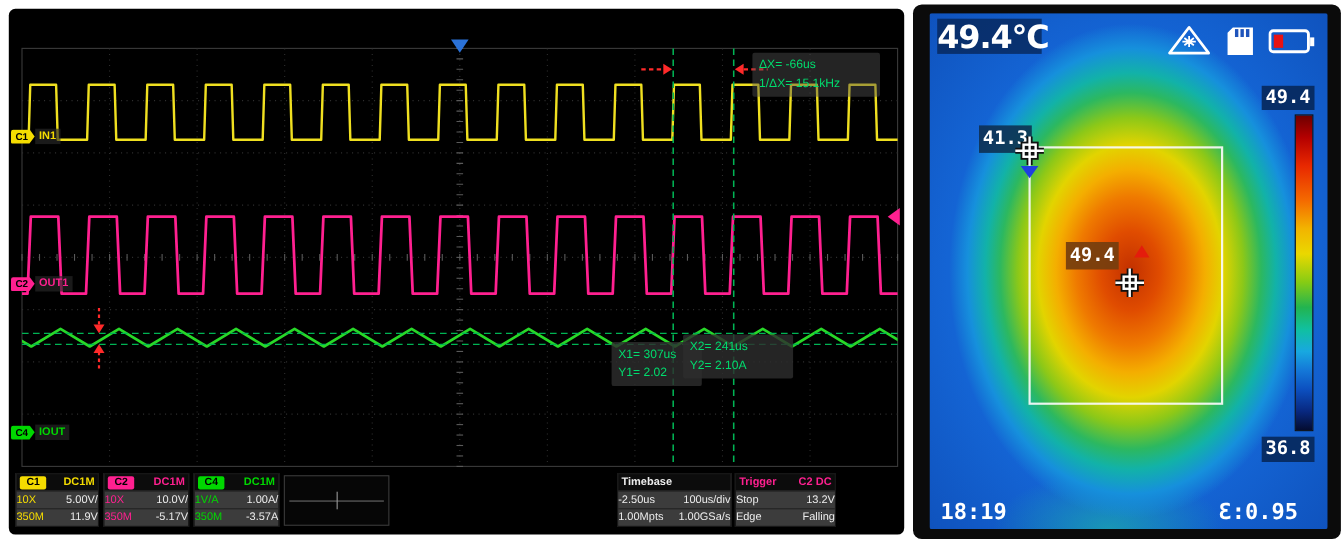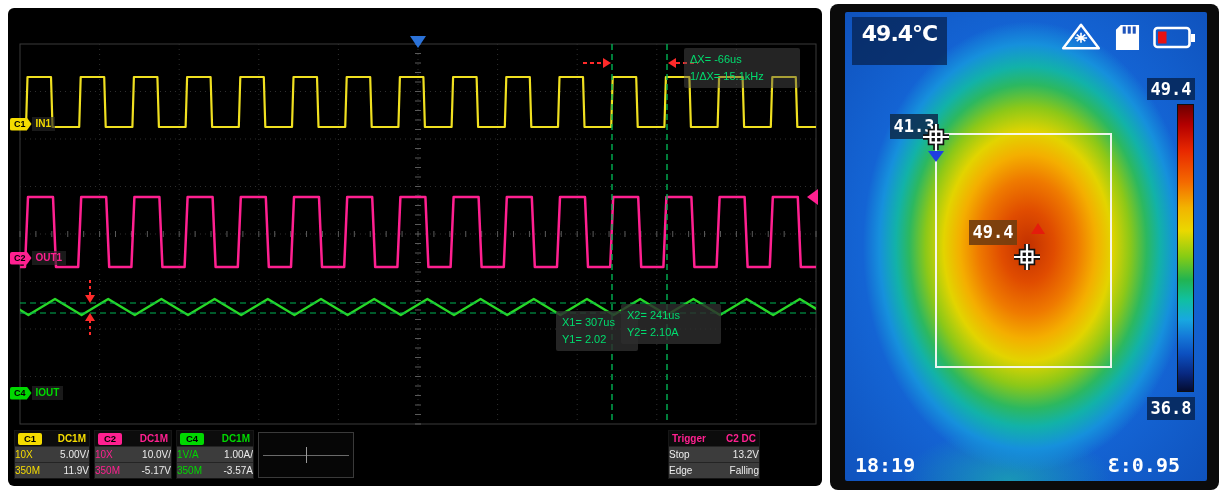--- a/index.html
+++ b/index.html
@@ -31,22 +31,22 @@
 
   
   #thermal{position:absolute;left:830px;top:4px;width:389px;height:486px;background:#0b0b0b;border-radius:8px;}
   #timg{position:absolute;left:15px;top:8px;width:362px;height:469px;border-radius:2px;overflow:hidden;
     background:
       radial-gradient(165px 225px at 50.5% 50%, #c23000 0%, #e04c00 16%, #ef7a00 30%, #f4ae00 41%, #e2d400 51%, #8cc818 62%, #2cb860 72%, #12b2a8 80%, #1690dc 90%, rgba(18,100,210,0) 100%),
       radial-gradient(140px 70px at 45% 100%, rgba(30,195,160,0.55), rgba(30,195,160,0) 75%),
       radial-gradient(300px 390px at 50% 50%, #1464d4 55%, #0d4ab2 100%);
   }
   .therm-txt{position:absolute;color:#fff;font-family:"DejaVu Sans Mono",monospace;font-weight:bold;}
-  #t-main{left:7px;top:5px;width:95px;height:48px;background:rgba(6,32,76,0.72);font-family:"DejaVu Sans",sans-serif;
-     font-size:22px;line-height:34px;text-align:center;letter-spacing:-1px;}
+  #t-main{left:7px;top:5px;width:95px;height:32px;background:rgba(6,32,76,0.72);font-family:"DejaVu Sans",sans-serif;
+     font-size:29px;line-height:34px;text-align:center;letter-spacing:-1px;}
   #t-icons{position:absolute;right:12px;top:10px;display:flex;gap:13px;align-items:center;}
   #t-rect{position:absolute;left:90px;top:121px;width:173px;height:231px;border:2px solid rgba(250,250,250,0.92);}
   #t-scalebar{position:absolute;left:332px;top:92px;width:17px;height:288px;border:1px solid #101010;box-sizing:border-box;
      background:linear-gradient(to bottom,#6e0000 0%,#b40000 7%,#e82800 16%,#f46a00 27%,#f2b400 36%,#ead800 44%,#86cc14 53%,#22b450 61%,#10c0a0 68%,#18a8e0 75%,#1478d8 81%,#0c50c0 87%,#082880 94%,#040c30 100%);}
   .t-smalllbl{font-size:17px;line-height:22px;text-align:center;}
   #t-max{left:302px;top:66px;width:48px;height:22px;background:rgba(6,36,84,0.85);}
   #t-min{left:302px;top:385px;width:48px;height:23px;background:rgba(6,36,84,0.85);}
   #t-cold-lbl{left:45px;top:102px;width:48px;height:25px;background:rgba(14,46,78,0.88);font-size:17px;line-height:25px;text-align:center;}
   #t-hot-lbl{left:124px;top:208px;width:48px;height:25px;background:rgba(116,62,14,0.92);font-size:17px;line-height:25px;text-align:center;}
   .xhair{position:absolute;width:34px;height:34px;}
@@ -274,20 +274,33 @@
           <span class="grn">350M</span>
           <span class="wht">-3.57A</span>
         </div>
     </div>
 
     <div id="poswidget">
       <div class="hl"></div>
       <div class="vl"></div>
     </div>
 
+    <div class="ibox" style="left:553px;width:104px;">
+      <div class="hd">
+          <span class="wht">Timebase</span>
+        </div>
+      <div class="r">
+          <span class="wht">-2.50us</span>
+          <span class="wht">100us/div</span>
+        </div>
+      <div class="r">
+          <span class="wht">1.00Mpts</span>
+          <span class="wht">1.00GSa/s</span>
+        </div>
+    </div>
 
     <div class="ibox" style="left:660px;width:92px;">
       <div class="hd">
           <span class="pnk">Trigger</span>
           <span class="pnk">C2 DC</span>
         </div>
       <div class="r">
           <span class="wht">Stop</span>
           <span class="wht">13.2V</span>
         </div>

